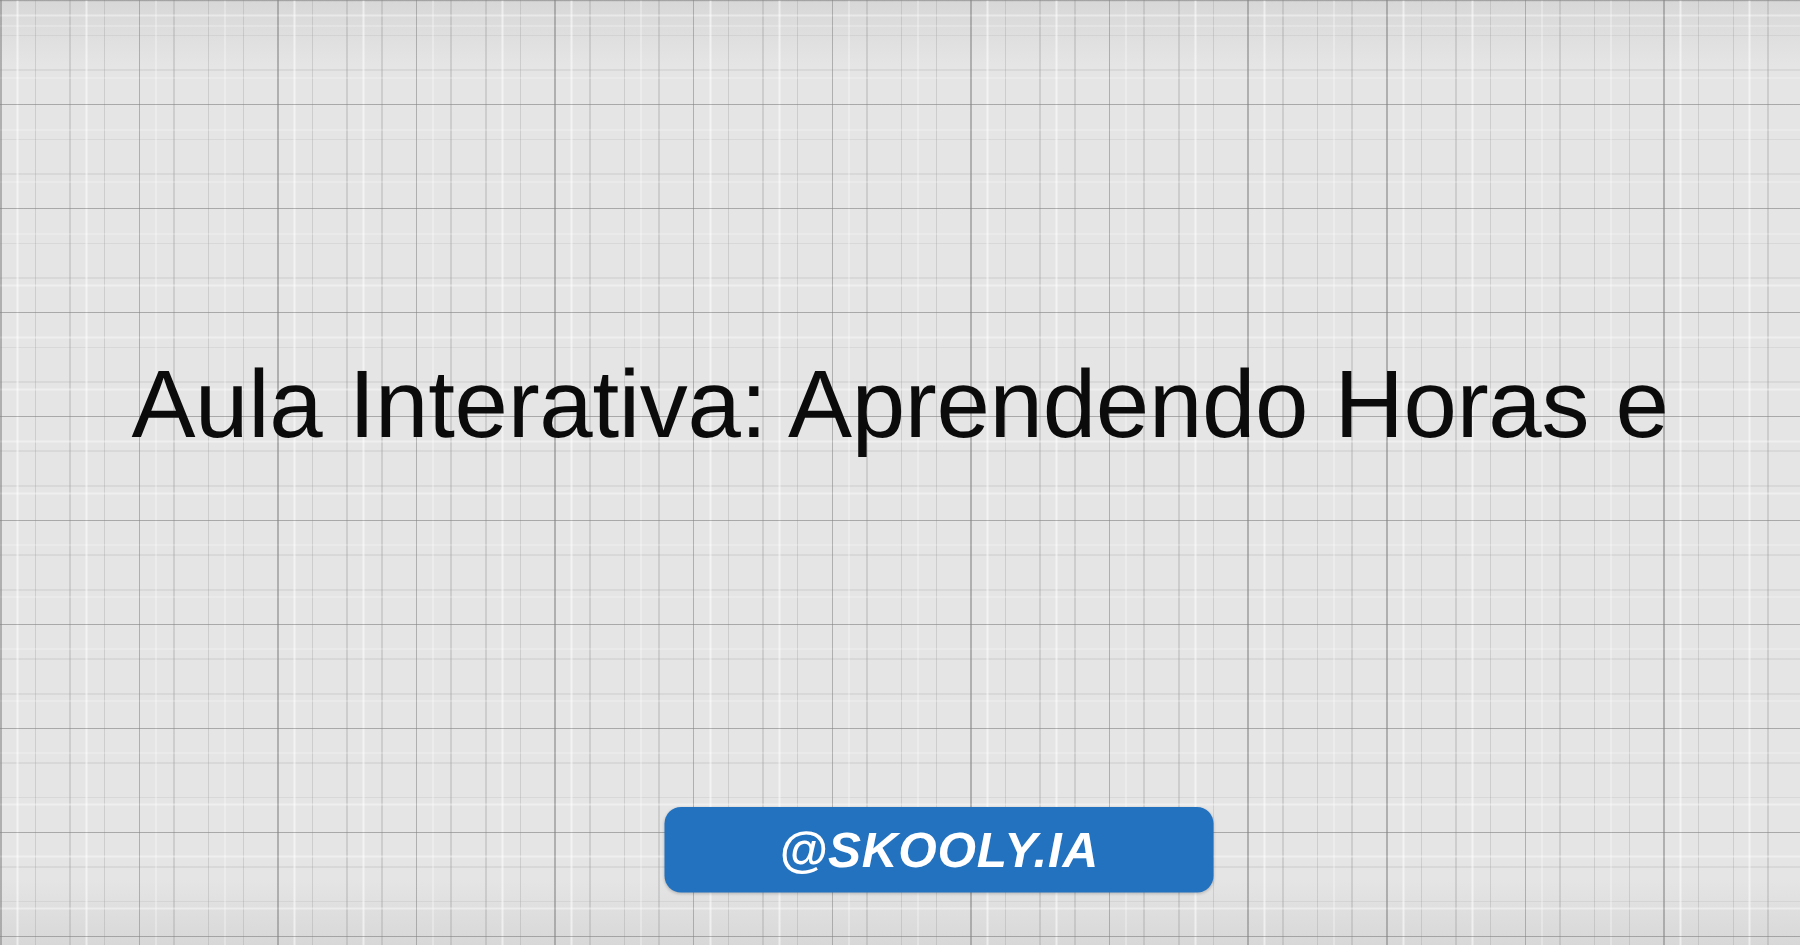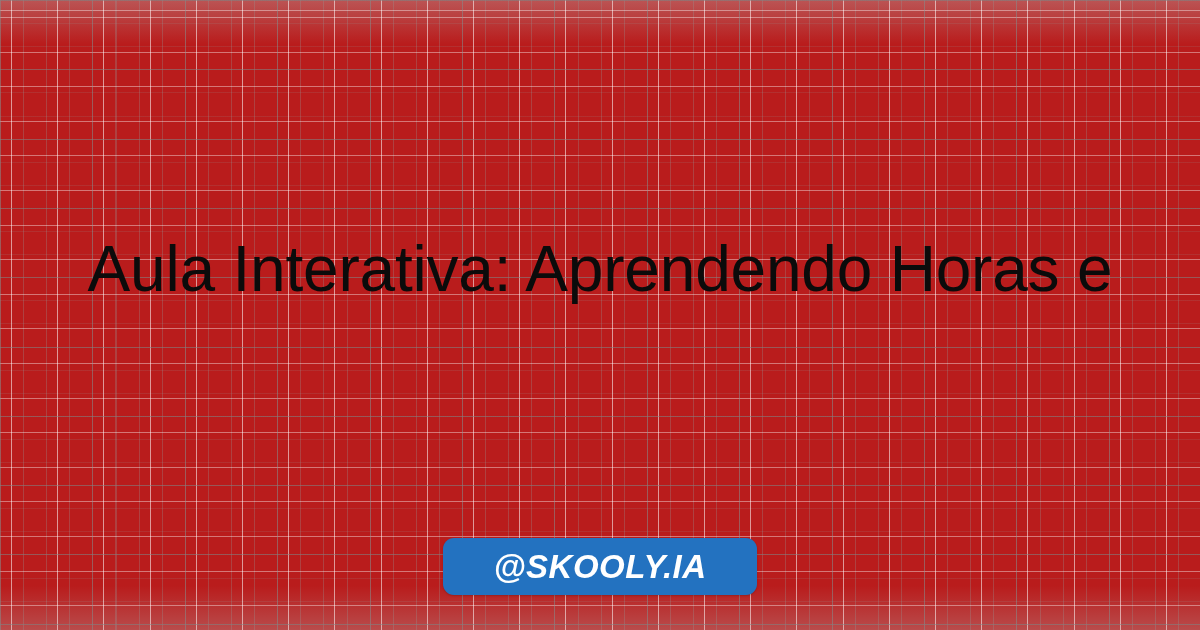--- a/index.html
+++ b/index.html
@@ -12,21 +12,21 @@
     width: 1200px;
     height: 630px;
     overflow: hidden;
     font-family: "Liberation Sans", sans-serif;
   }
 
   #canvas {
     position: relative;
     width: 1200px;
     height: 630px;
-    background-color: #b91c1c;
+    background-color: #e5e5e5;
     overflow: hidden;
   }
 
   
   .grid-layer {
     position: absolute;
     inset: 0;
     pointer-events: none;
   }
 
@@ -120,21 +120,21 @@
     line-height: 66px;
     letter-spacing: -0.2px;
     white-space: nowrap;
   }
 
   
   .badge {
     position: absolute;
     left: 443px;
     top: 538px;
-    width: 314px;
+    width: 366px;
     height: 57px;
     border-radius: 11px;
     background-color: #2372c0;
     display: flex;
     align-items: center;
     justify-content: center;
     box-shadow: 0 1px 2px rgba(0,0,0,0.18);
   }
 
   .badge-text {

